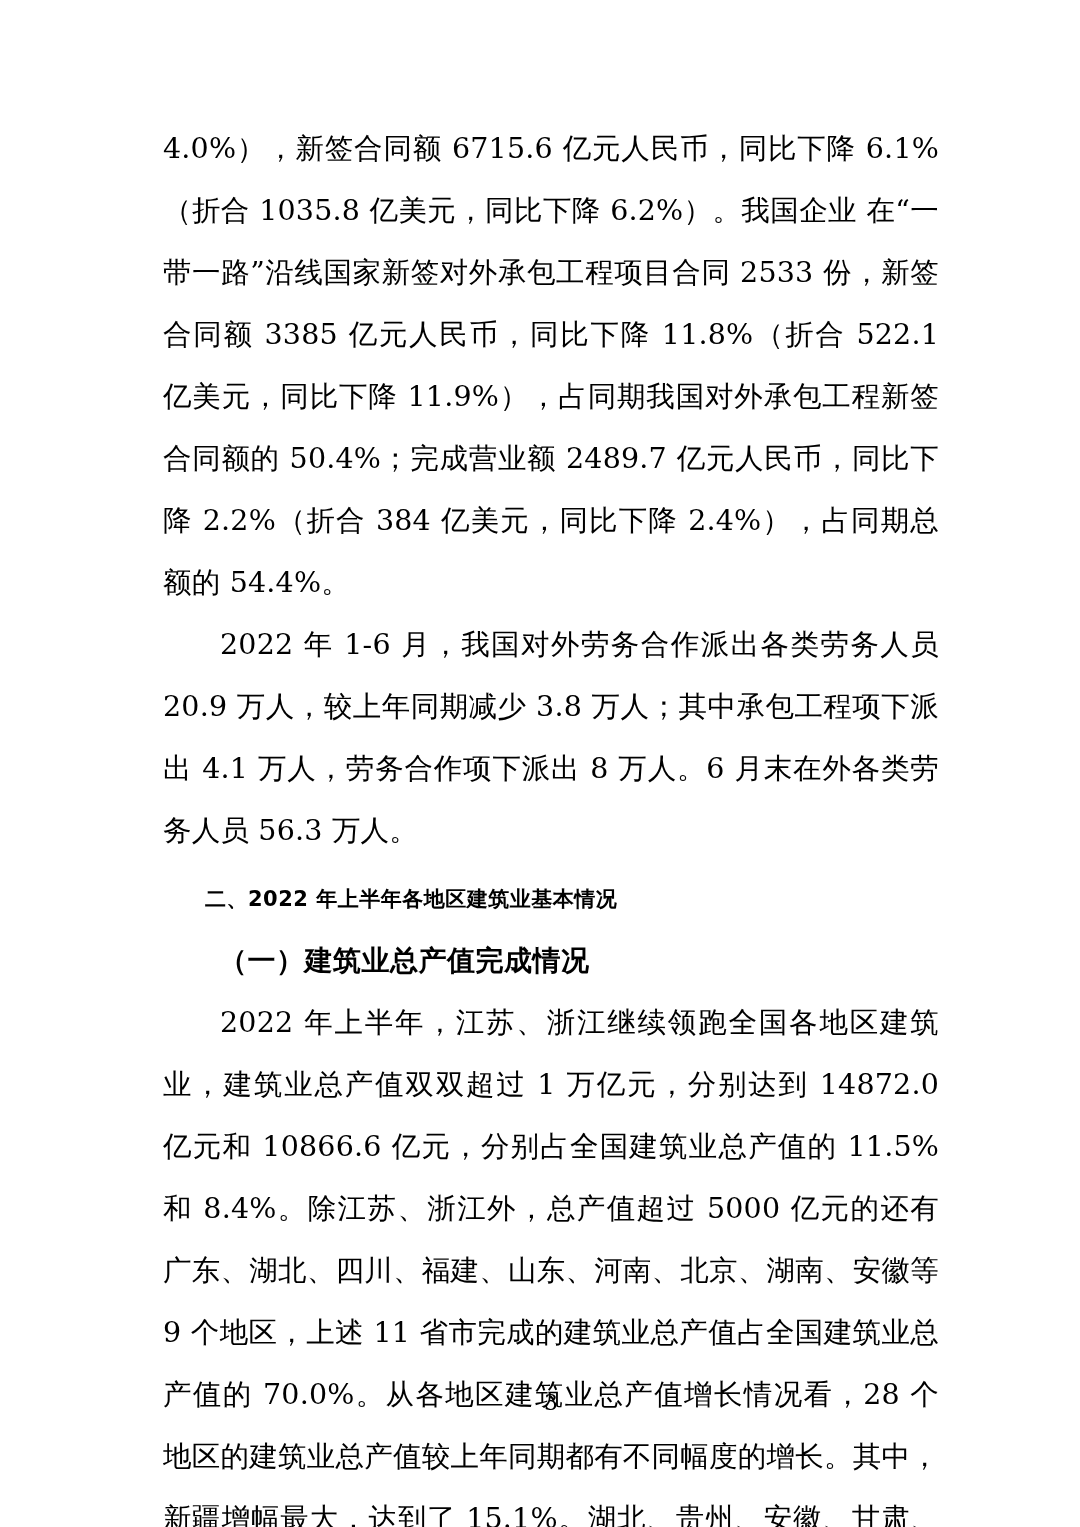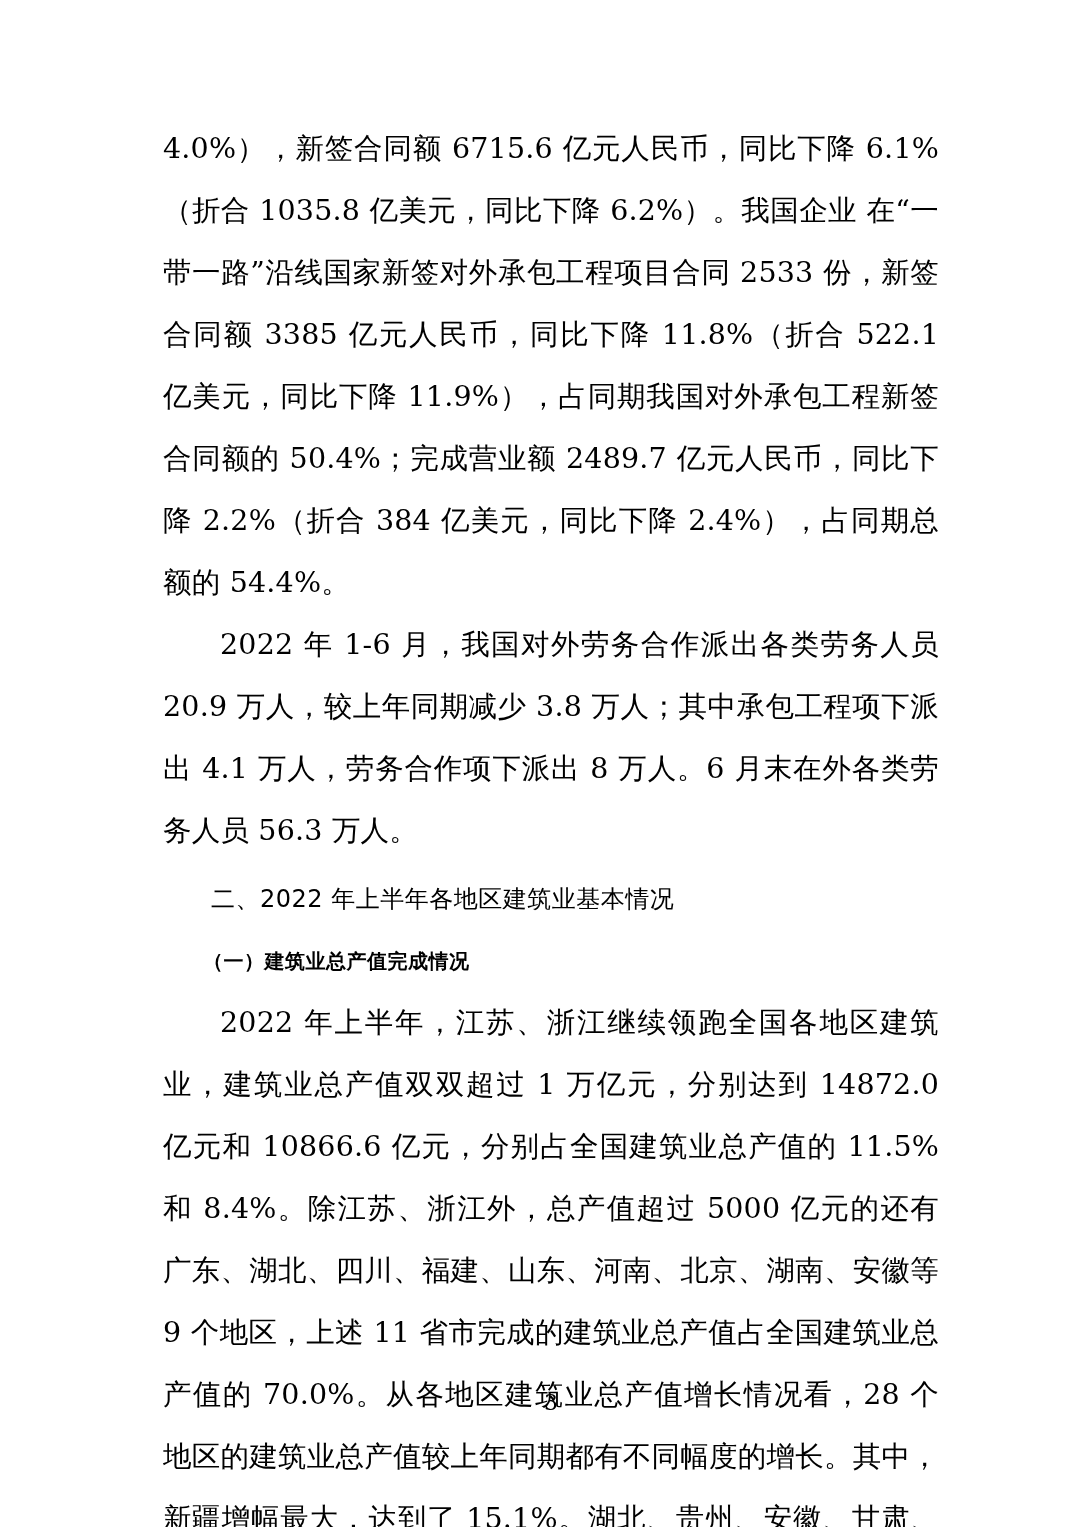--- a/index.html
+++ b/index.html
@@ -39,30 +39,30 @@
     line-height: 62px;
     text-align: justify;
     text-justify: inter-ideograph;
   }
   p.para.cont {
     text-indent: 0;
   }
   h2.heading {
     margin: 6px 0 0 0;
     text-indent: 2em;
-    font-size: 24px;
+    font-size: 21px;
     line-height: 62px;
-    font-weight: normal;
+    font-weight: bold;
     font-family: "DejaVu Sans", sans-serif;
     letter-spacing: 0.5px;
   }
   h3.subheading {
     margin: 0;
     text-indent: 2em;
-    font-size: 20px;
+    font-size: 28px;
     line-height: 62px;
     font-weight: bold;
     font-family: "DejaVu Sans", sans-serif;
     letter-spacing: 0.5px;
   }
   .page-number {
     position: absolute;
     left: 0;
     right: 0;
     top: 1390px;

